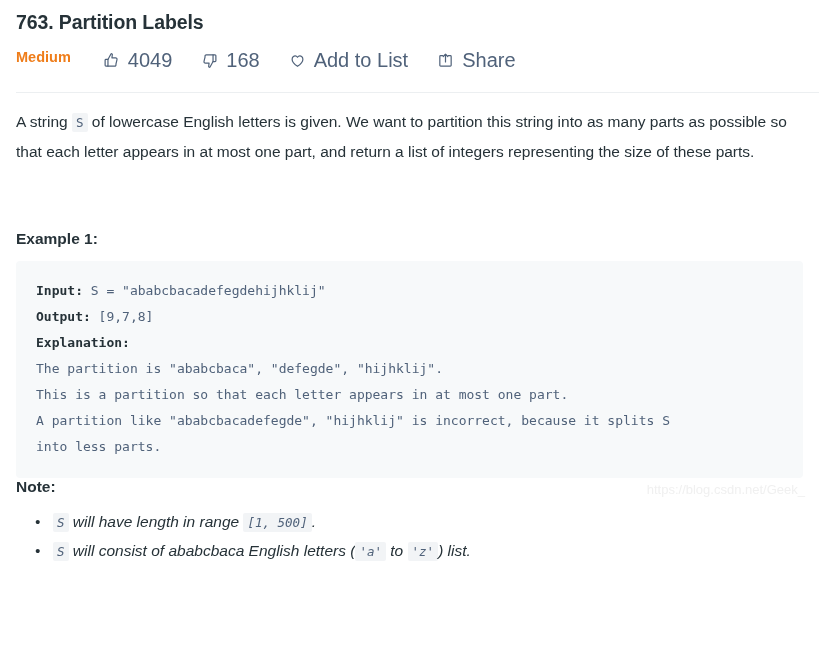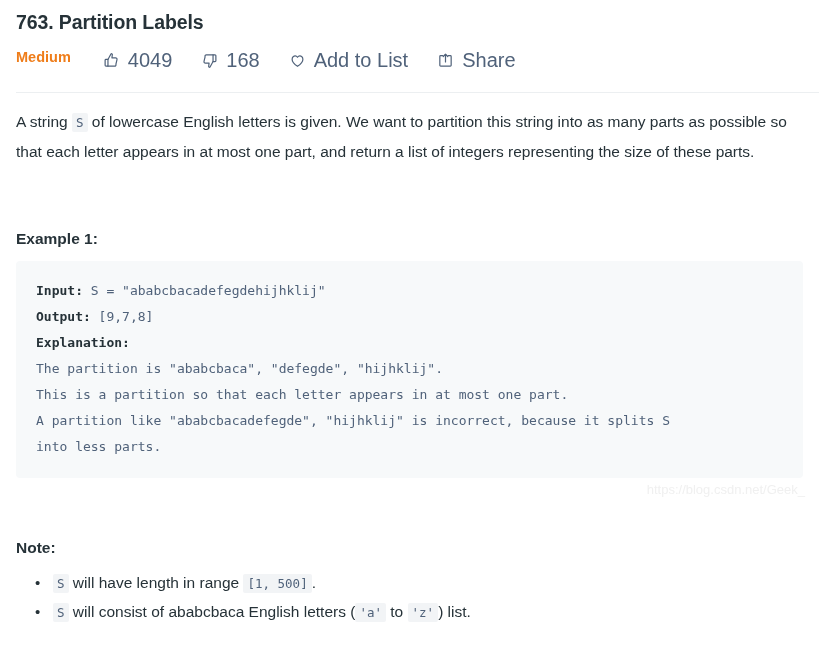--- a/index.html
+++ b/index.html
@@ -99,21 +99,21 @@
   }
 
   
   .section-heading {
     font-size: 15.5px;
     font-weight: bold;
     color: #263238;
     margin: 0;
   }
   .heading-example { margin-top: 64px; }
-  .heading-note { margin-top: 61px; }
+  .heading-note { }
 
   
   .codeblock {
     background: #f7f9fa;
     border-radius: 4px;
     margin-top: 13px;
     padding: 17px 20px 18px 20px;
     box-sizing: border-box;
     width: 787px;
   }
@@ -133,20 +133,21 @@
   .note-list {
     margin: 12px 0 0 0;
     padding-left: 37px;
     list-style: none;
   }
   .note-list li {
     position: relative;
     font-size: 15.5px;
     line-height: 28px;
     color: #263238;
+    font-style: italic;
   }
   .note-list li::before {
     content: "\2022";
     position: absolute;
     left: -18px;
     top: 0;
     color: #263238;
     font-size: 15px;
   }
 

